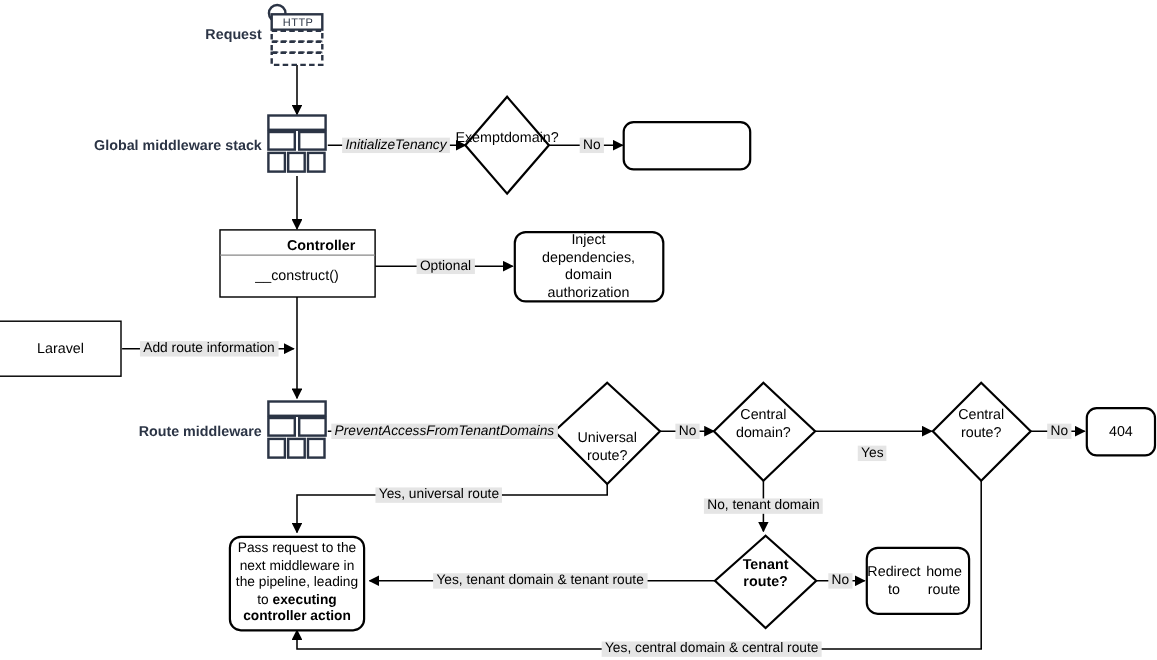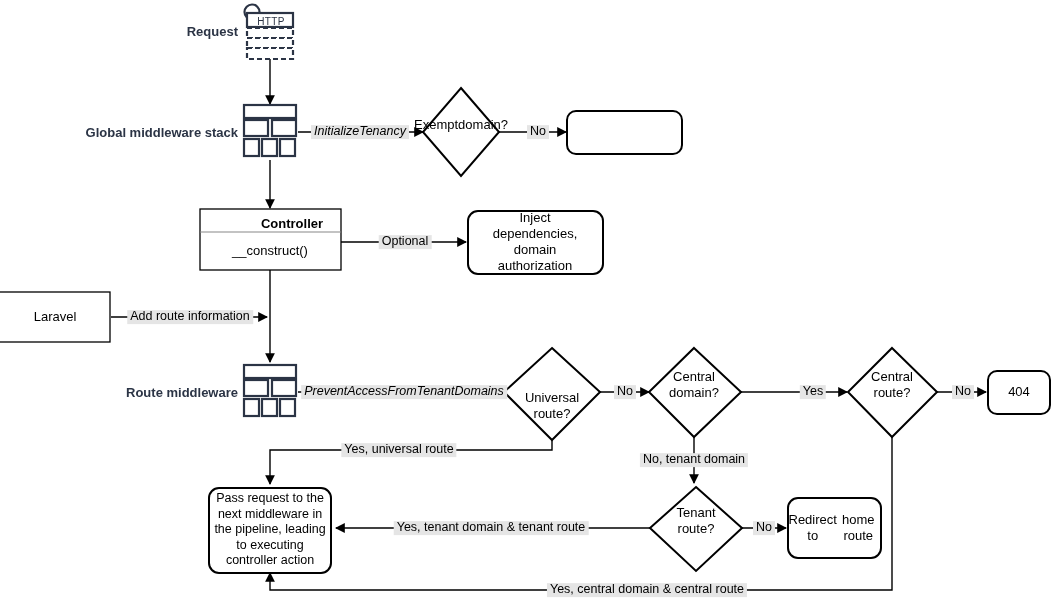--- a/index.html
+++ b/index.html
@@ -76,21 +76,21 @@
     font-size: 13px;
     color: #000000;
     text-align: center;
     line-height: 1.25;
     display: flex;
     align-items: center;
     justify-content: center;
     transform: translate(-50%, -50%);
   }
   .node-text.small { font-size: 12.5px; }
-  .node-text b { font-weight: normal; }
+  .node-text b { font-weight: bold; }
   .http-label {
     position: absolute;
     font-size: 10px;
     color: #2b3445;
     letter-spacing: 0.4px;
     transform: translate(-50%, -50%);
   }
   .ctrl-title {
     position: absolute;
     font-size: 13px;
@@ -238,21 +238,21 @@
     <span>domain?</span>
   </div>
 
   <div class="node-text" style="left:892px; top:385px; width:80px; height:34px; flex-direction:column;">
     <span>Central</span>
     <span>route?</span>
   </div>
 
   <div class="node-text" style="left:1019px; top:392px; width:76px; height:30px;">404</div>
 
-  <div class="node-text" style="left:696px; top:521px; width:80px; height:34px; flex-direction:column;">
+  <div class="node-text" style="left:696px; top:521px; width:80px; height:34px; flex-direction:column;font-weight:bold;">
     <span>Tenant</span>
     <span>route?</span>
   </div>
 
   <div class="node-text" style="left:834px; top:528px; width:91px; height:44px; flex-direction:row;">
     <span>Redirect to</span>
     <span>home route</span>
   </div>
 
   <div class="node-text small" style="left:270px; top:530px; width:118px; height:80px;">
@@ -260,21 +260,21 @@
       <span>Pass request to the next middleware in the pipeline, leading to </span><b>executing controller action</b>
     </span>
   </div>
 
   <div class="edge-lbl italic" style="left:360px; top:132px;">InitializeTenancy</div>
   <div class="edge-lbl" style="left:538px; top:132px;">No</div>
   <div class="edge-lbl" style="left:405px; top:242px;">Optional</div>
   <div class="edge-lbl" style="left:190px; top:317px;">Add route information</div>
   <div class="edge-lbl italic" style="left:404px; top:392px;">PreventAccessFromTenantDomains</div>
   <div class="edge-lbl" style="left:625px; top:392px;">No</div>
-  <div class="edge-lbl" style="left:793px; top:392px;margin-left:20px;">Yes</div>
+  <div class="edge-lbl" style="left:793px; top:412px;">Yes</div>
   <div class="edge-lbl" style="left:963px; top:392px;">No</div>
   <div class="edge-lbl" style="left:694px; top:460px;">No, tenant domain</div>
   <div class="edge-lbl" style="left:764px; top:528px;">No</div>
   <div class="edge-lbl" style="left:399px; top:450px;">Yes, universal route</div>
   <div class="edge-lbl" style="left:647px; top:590px;">Yes, central domain &amp; central route</div>
   <div class="edge-lbl" style="left:491px; top:528px;">Yes, tenant domain &amp; tenant route</div>
 
 </div>
 
 </body></html>

